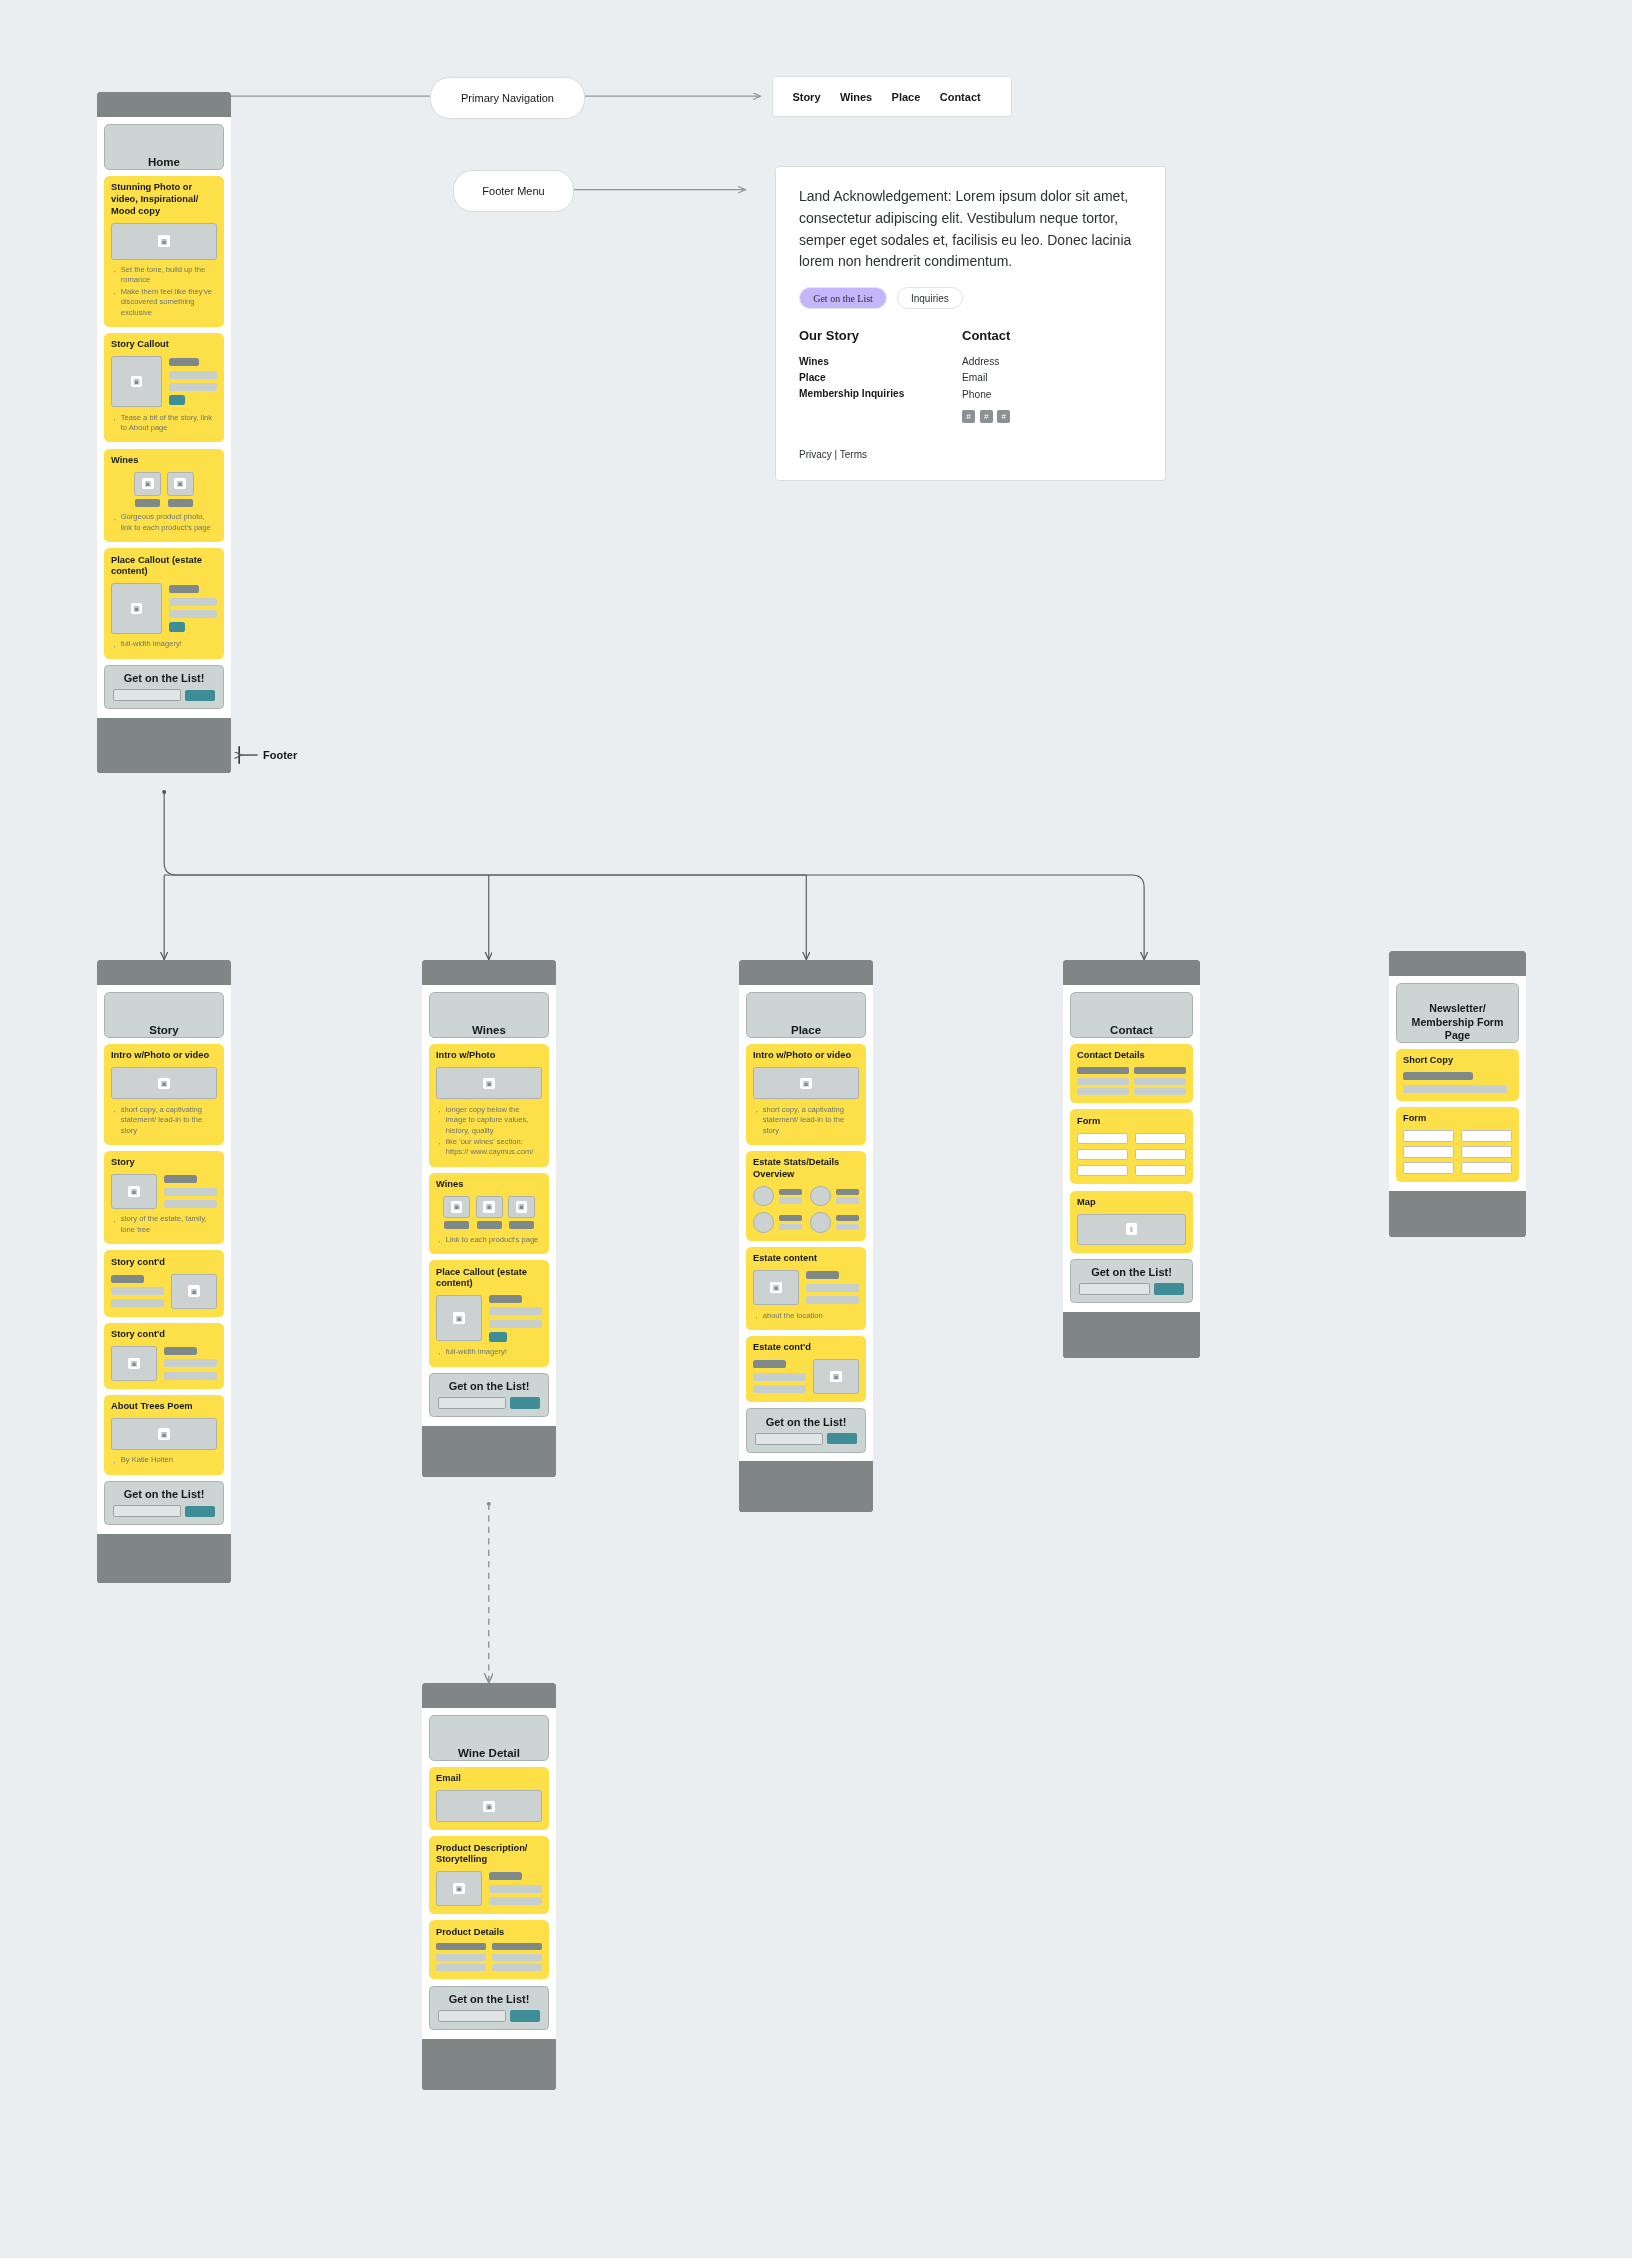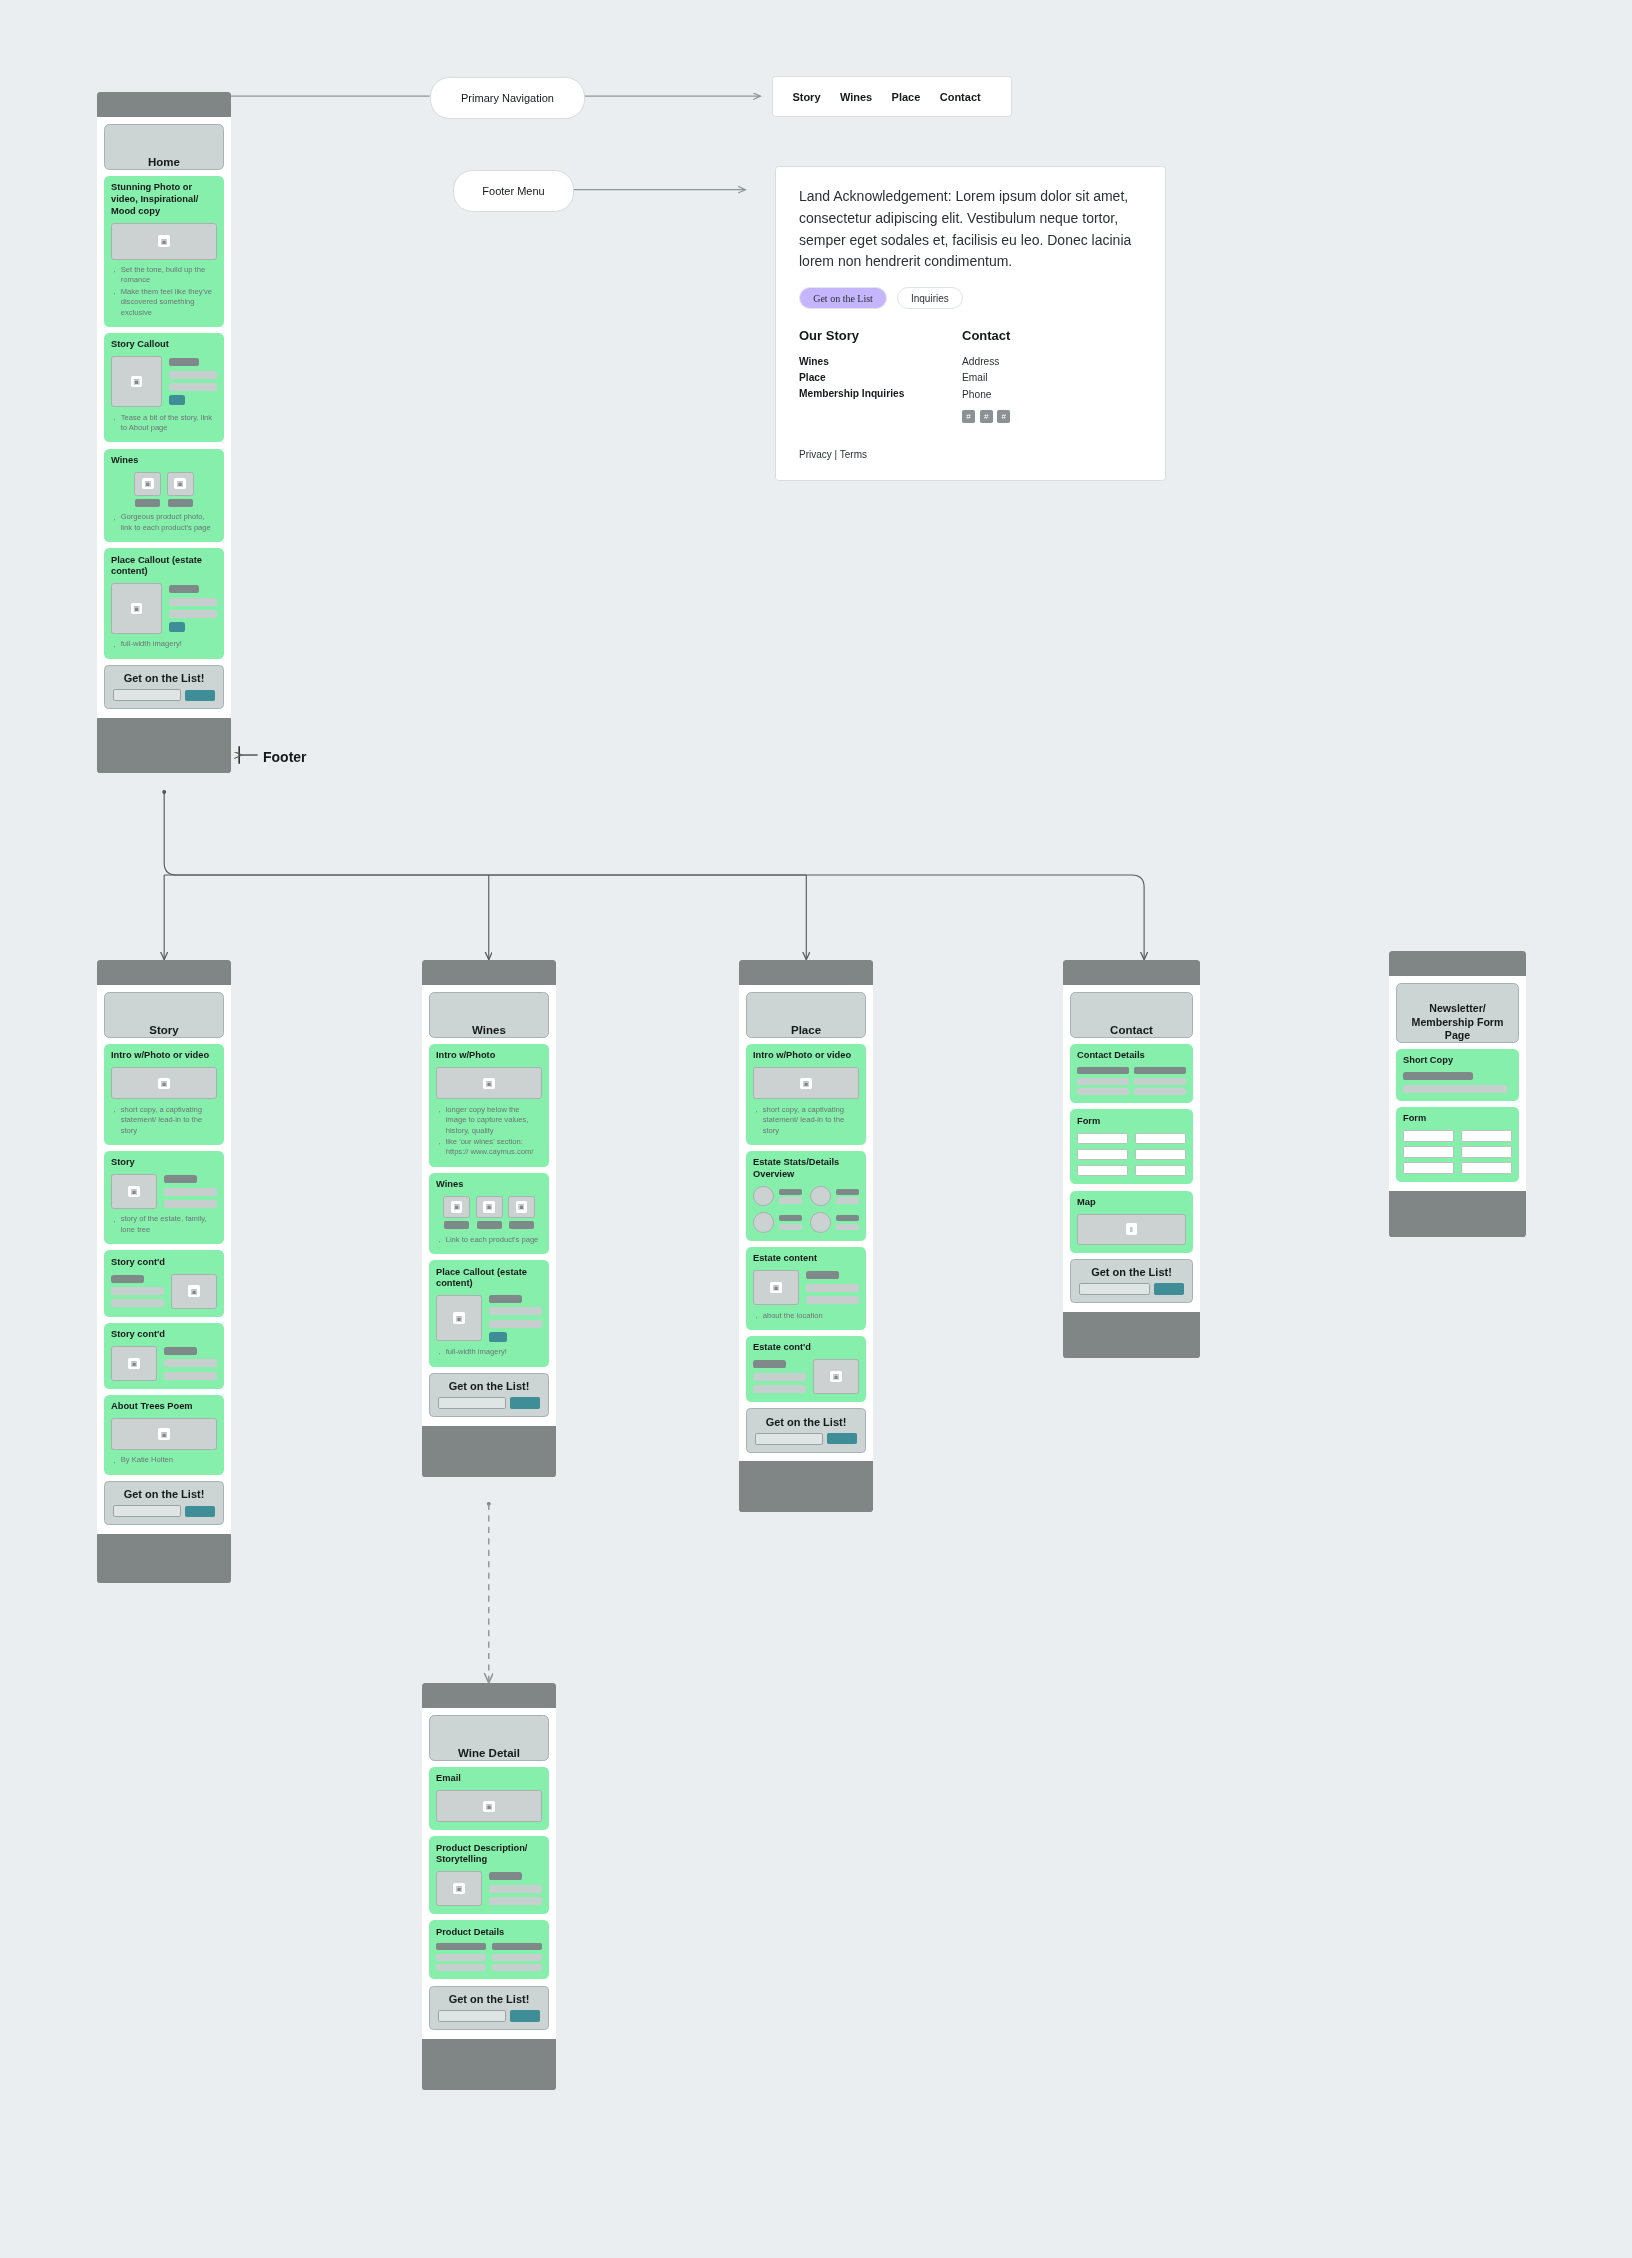--- a/index.html
+++ b/index.html
@@ -31,21 +31,21 @@
     border:0.9px solid #a8b2b2;
     border-radius:5.3px;
     text-align:center;
     font-weight:bold;
     color:#16191a;
     display:flex;align-items:flex-end;justify-content:center;
     line-height:1.25;
   }
 
   .sec{
-    background:#86efac;
+    background:#fde047;
     border-radius:5.3px;
     padding:6.2px 7px 8px 7px;
   }
   .sec-title{
     font-weight:bold;
     font-size:9.3px;
     color:#16191a;
     line-height:1.25;
     margin-bottom:5.3px;
   }
@@ -112,21 +112,21 @@
   .fp-cols{display:flex;margin-top:19.4px;}
   .fp-col{width:163px;}
   .fp-h{font-size:13px;font-weight:bold;color:#16191a;margin-bottom:10.6px;}
   .fp-link{font-size:10.2px;font-weight:bold;color:#16191a;line-height:1.55;}
   .fp-txt{font-size:10.2px;color:#2b3132;line-height:1.62;}
   .socials{display:flex;gap:4.4px;margin-top:6.2px;}
   .soc{width:13.2px;height:13.2px;background:#8b9293;border-radius:1.8px;color:#fff;font-size:8px;
        display:flex;align-items:center;justify-content:center;}
   .fp-legal{margin-top:26.5px;font-size:10px;color:#2b3132;}
 
-  .anno{position:absolute;font-size:14px;font-weight:bold;color:#16191a;}
+  .anno{position:absolute;font-size:11px;font-weight:bold;color:#16191a;}
 
   
   .stats-grid{display:grid;grid-template-columns:1fr 1fr;gap:6.2px 8px;}
   .stat{display:flex;gap:5.3px;align-items:center;}
   .circ{width:18.5px;height:18.5px;border-radius:50%;background:#ccd2d2;border:0.9px solid #a9b1b1;flex:0 0 auto;}
   .stat-bars{display:flex;flex-direction:column;gap:2.6px;flex:1;}
   .sb{height:6.2px;border-radius:1.8px;background:#c6cece;}
   .sb.dark{background:#80898a;}
 
   

